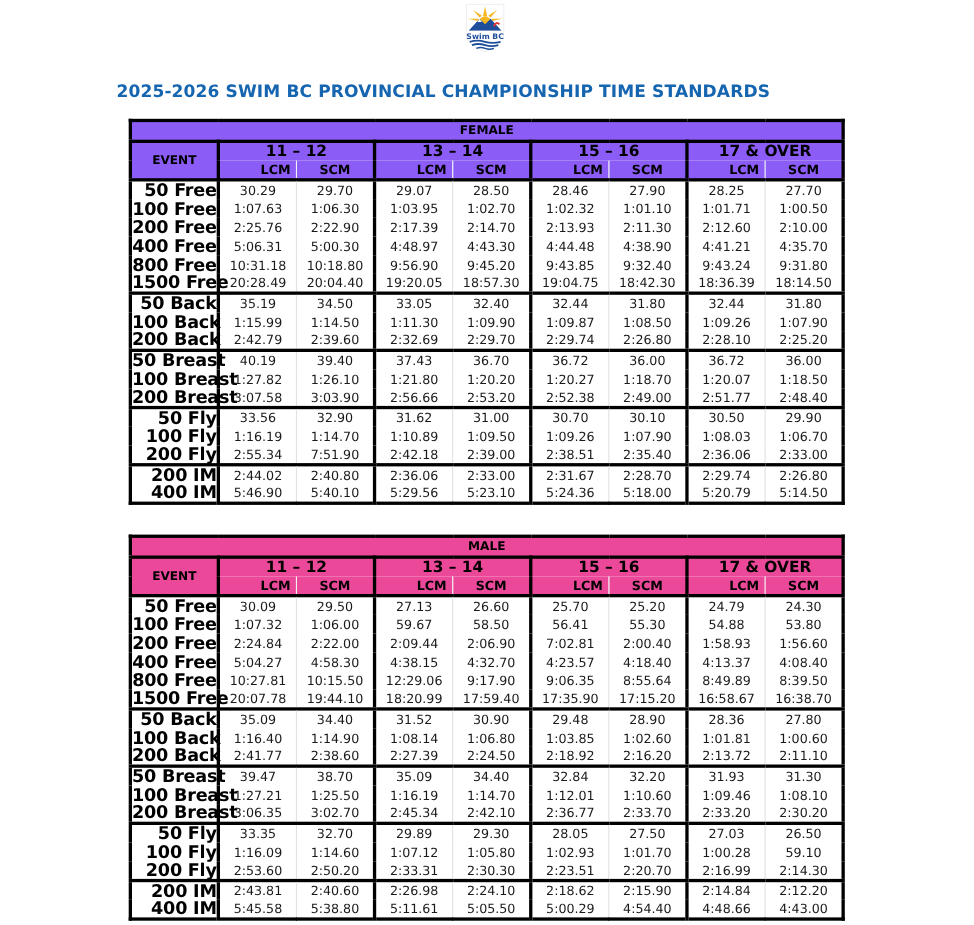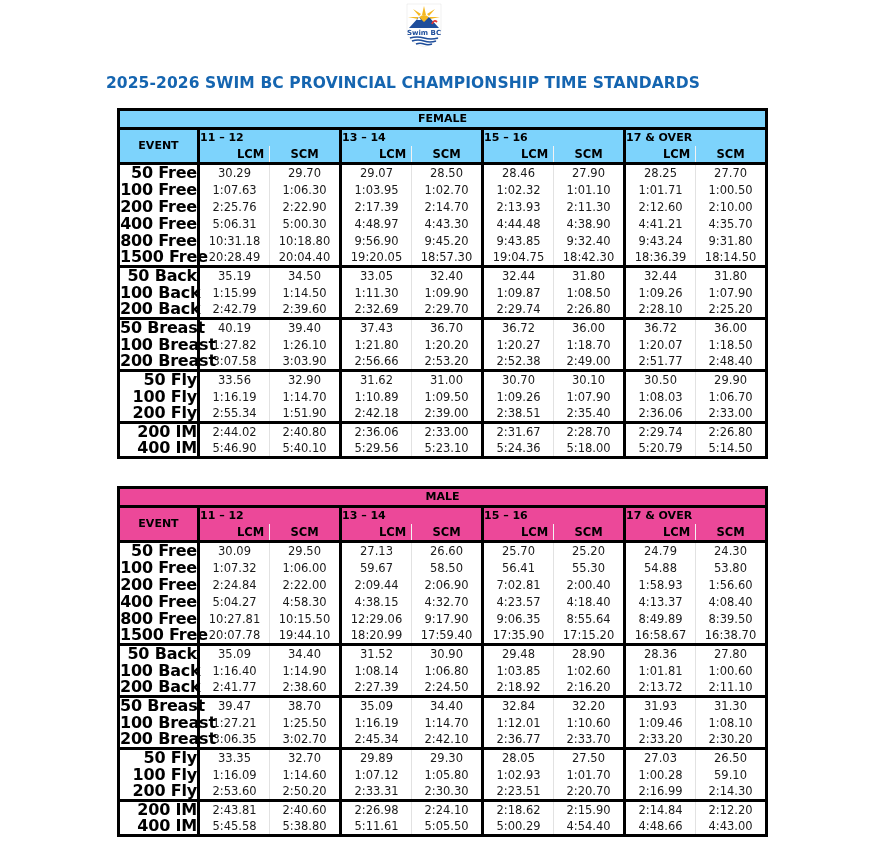--- a/index.html
+++ b/index.html
@@ -1,43 +1,43 @@
 <!DOCTYPE html>
 <html><head>
   <meta charset="utf-8">
   <style>
     * { box-sizing: border-box; margin: 0; padding: 0; }
     html, body { width: 885px; height: 841px; background: #ffffff; overflow: hidden; }
     body { font-family: "Liberation Sans", sans-serif; color: #000; position: relative; }
-    .logo { position: absolute; left: 404px; top: 2px; width: 40px; height: 46px; }
+    .logo { position: absolute; left: 421px; top: 2px; width: 40px; height: 46px; }
     .title {
       position: absolute; left: 0; width: 806px; top: 74px; text-align: center;
       font-family: "DejaVu Sans", sans-serif; font-weight: bold; font-size: 15.5px;
       color: #1565b0; letter-spacing: 0.1px;
     }
     table.std {
       position: absolute; left: 117px; width: 650px; border-collapse: collapse;
       border: 3px solid #000; table-layout: fixed;
       font-family: "DejaVu Sans", sans-serif;
     }
     table.female { top: 108px; }
     table.male { top: 486px; }
     table.std td, table.std th { padding: 0; height: 17px; line-height: 16px; }
     .sex-row th { font-size: 11px; font-weight: bold; text-align: center; height: 17px; border-bottom: 3px solid #000; }
-    .age-row th { font-size: 11px; font-weight: bold; text-align: left; height: 16px; line-height: 15px; }
+    .age-row th { font-size: 14px; font-weight: bold; text-align: center; height: 16px; line-height: 15px; }
     .course-row th { font-size: 11.5px; font-weight: bold; text-align: center; height: 17px; }
     th.event-head { font-size: 11px; text-align: center; padding-right: 2px; border-right: 3px solid #000; border-bottom: 3px solid #000; }
     .course-row th { border-bottom: 3px solid #000; }
     .grp-l { border-left: 3px solid #000; }
     td.ev { font-size: 16px; font-weight: bold; text-align: right; padding-right: 2px; border-right: 3px solid #000; white-space: nowrap; letter-spacing: -0.2px; }
     td.val { font-size: 11.5px; text-align: center; white-space: nowrap; color: #1a1a1a; }
     td.lc { border-right: 1px solid #e2e2e2; }
     tr.sect-end td { border-bottom: 3px solid #000; }
     tr.sect-end:last-child td { border-bottom: none; }
-    table.female .hdr { background: #7dd3fc; }
+    table.female .hdr { background: #8b5cf6; }
     table.male .hdr { background: #ec4899; }
     .course-row th.lc-h { border-right: 1px solid #f2f2f2; padding-left: 32px; }
   </style>
 </head>
 <body>
 
 <div class="logo">
   <svg width="40" height="46" viewBox="0 0 40 46">
     <path d="M3 2 H37 V28 Q37 40 20 45 Q3 40 3 28 Z" fill="#ffffff" stroke="#e0e0e0" stroke-width="0.5"></path>
     <g fill="#f5b821">
@@ -244,21 +244,21 @@
         <td class="val lc grp-l">1:10.89</td>
         <td class="val">1:09.50</td>
         <td class="val lc grp-l">1:09.26</td>
         <td class="val">1:07.90</td>
         <td class="val lc grp-l">1:08.03</td>
         <td class="val">1:06.70</td>
       </tr>
       <tr class="sect-end">
         <td class="ev">200 Fly</td>
         <td class="val lc">2:55.34</td>
-        <td class="val">1:51.90</td>
+        <td class="val">7:51.90</td>
         <td class="val lc grp-l">2:42.18</td>
         <td class="val">2:39.00</td>
         <td class="val lc grp-l">2:38.51</td>
         <td class="val">2:35.40</td>
         <td class="val lc grp-l">2:36.06</td>
         <td class="val">2:33.00</td>
       </tr>
       <tr>
         <td class="ev">200 IM</td>
         <td class="val lc">2:44.02</td>

